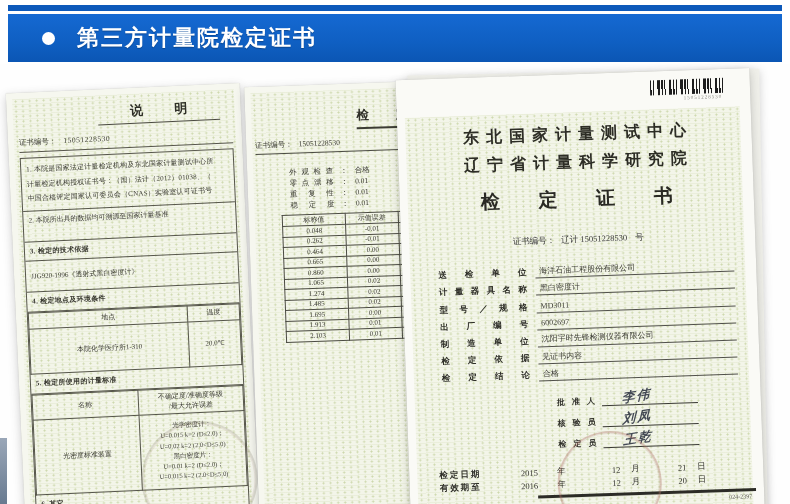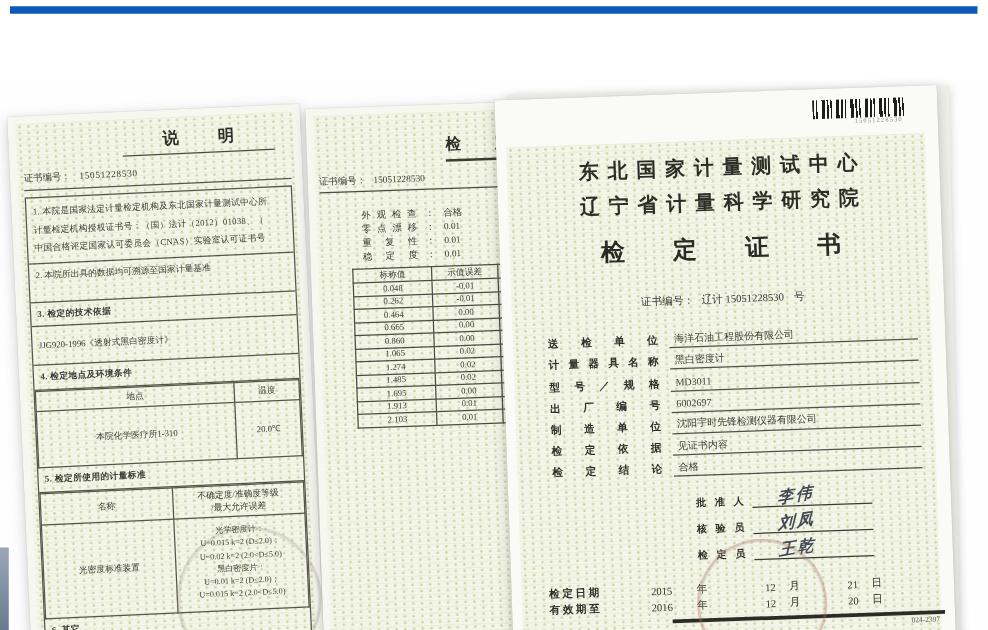--- a/index.html
+++ b/index.html
@@ -144,20 +144,24 @@
     position:absolute; left:0; top:374px; width:7px; height:66px; z-index:5;
     background:linear-gradient(180deg,#9aa7b8,#687a90);
   }
 </style>
 </head>
 <body>
 
 <div class="stage">
 
   <div class="topstrip"></div>
+  <div class="header">
+    <span class="bullet"></span>
+    <h1 class="header-title">第三方计量院检定证书</h1>
+  </div>
 
   <div class="photo">
 
     <div class="page page-left">
       <div class="pattern"></div>
       <div class="content lp-content">
         <div class="lp-title">说  明</div>
         <div class="lp-certno">
           <span>证书编号：</span><span class="num">15051228530</span>
         </div>

